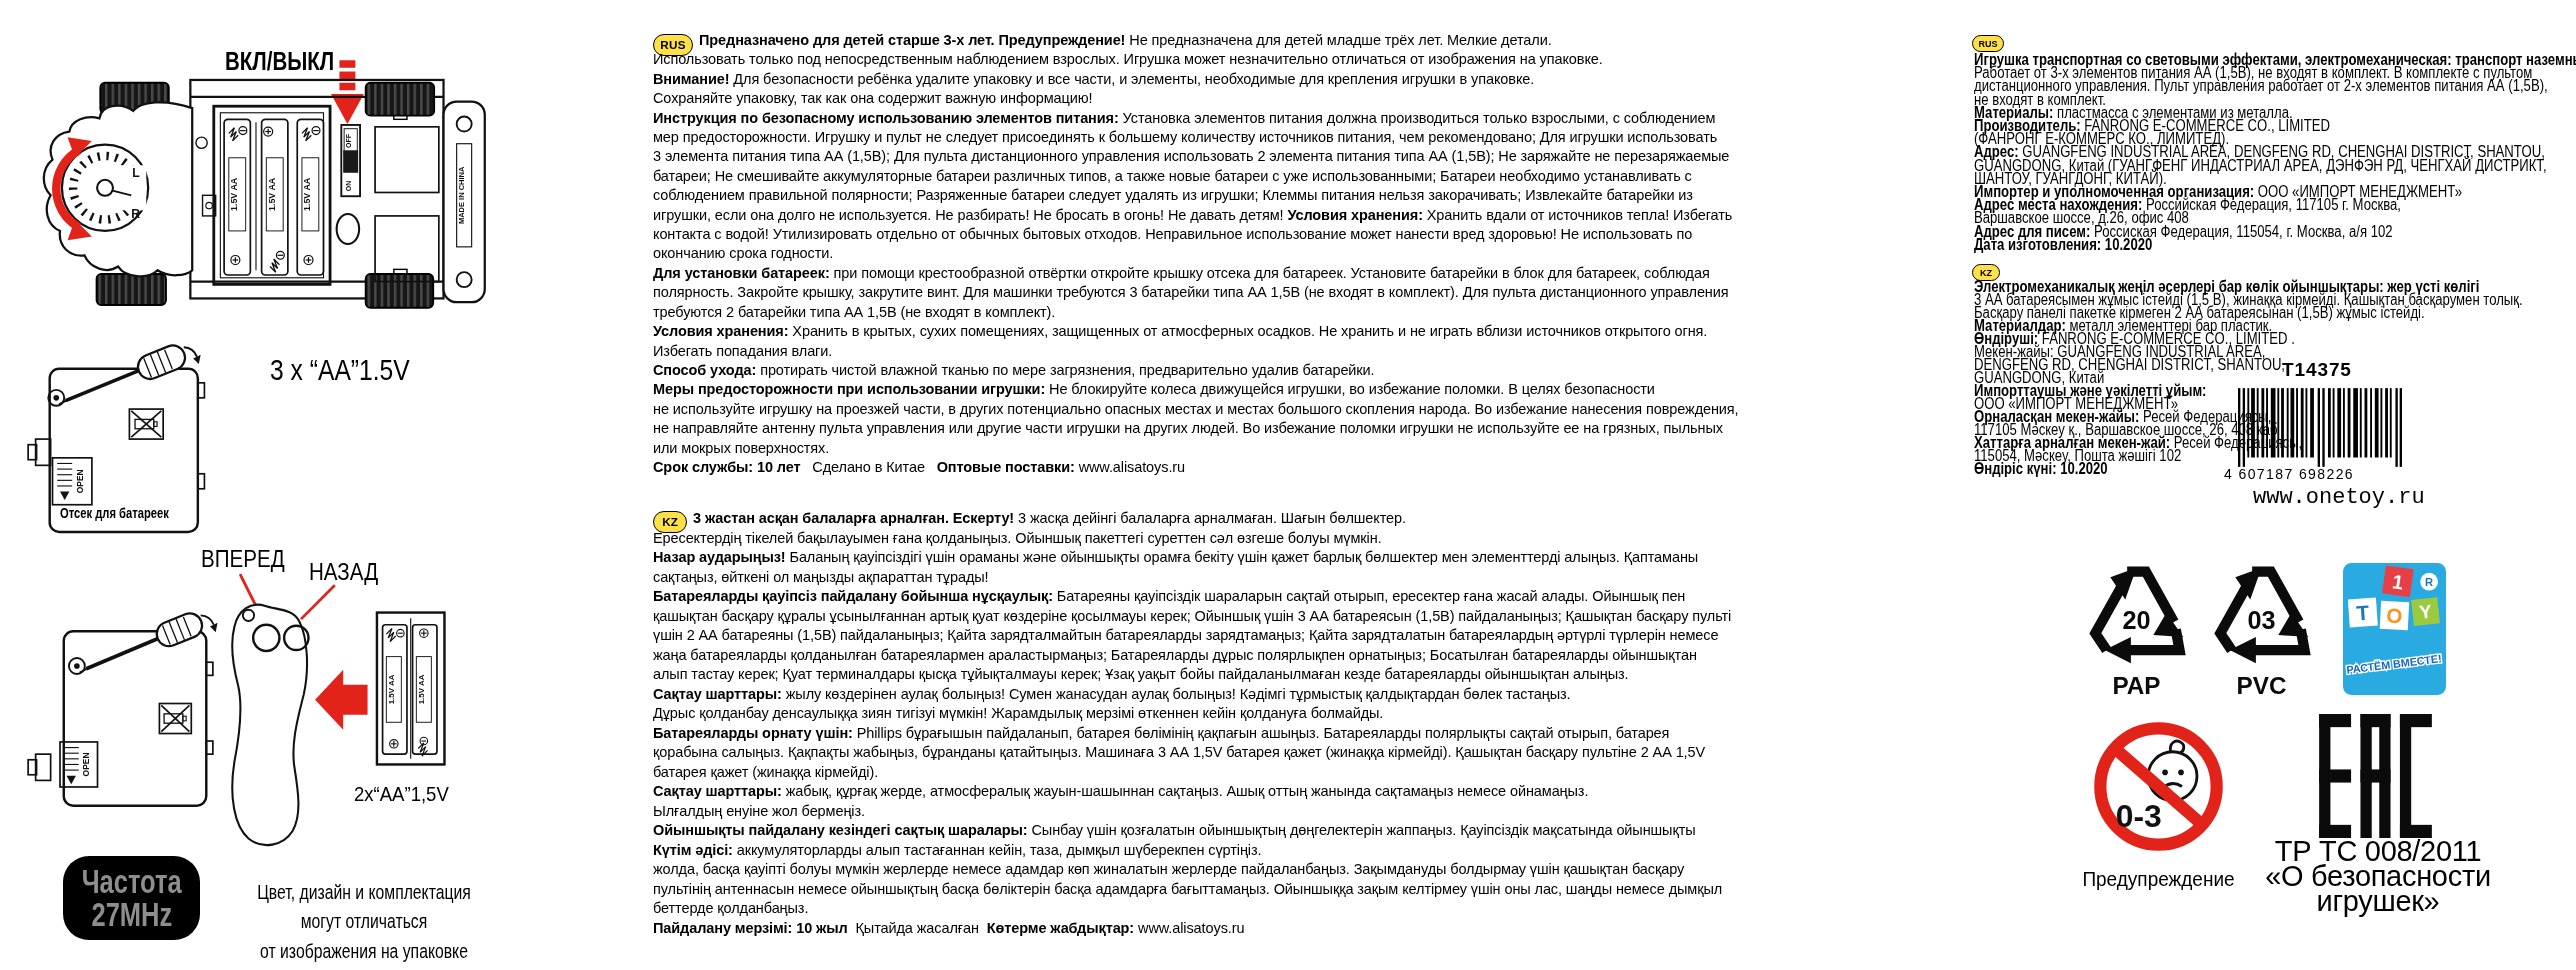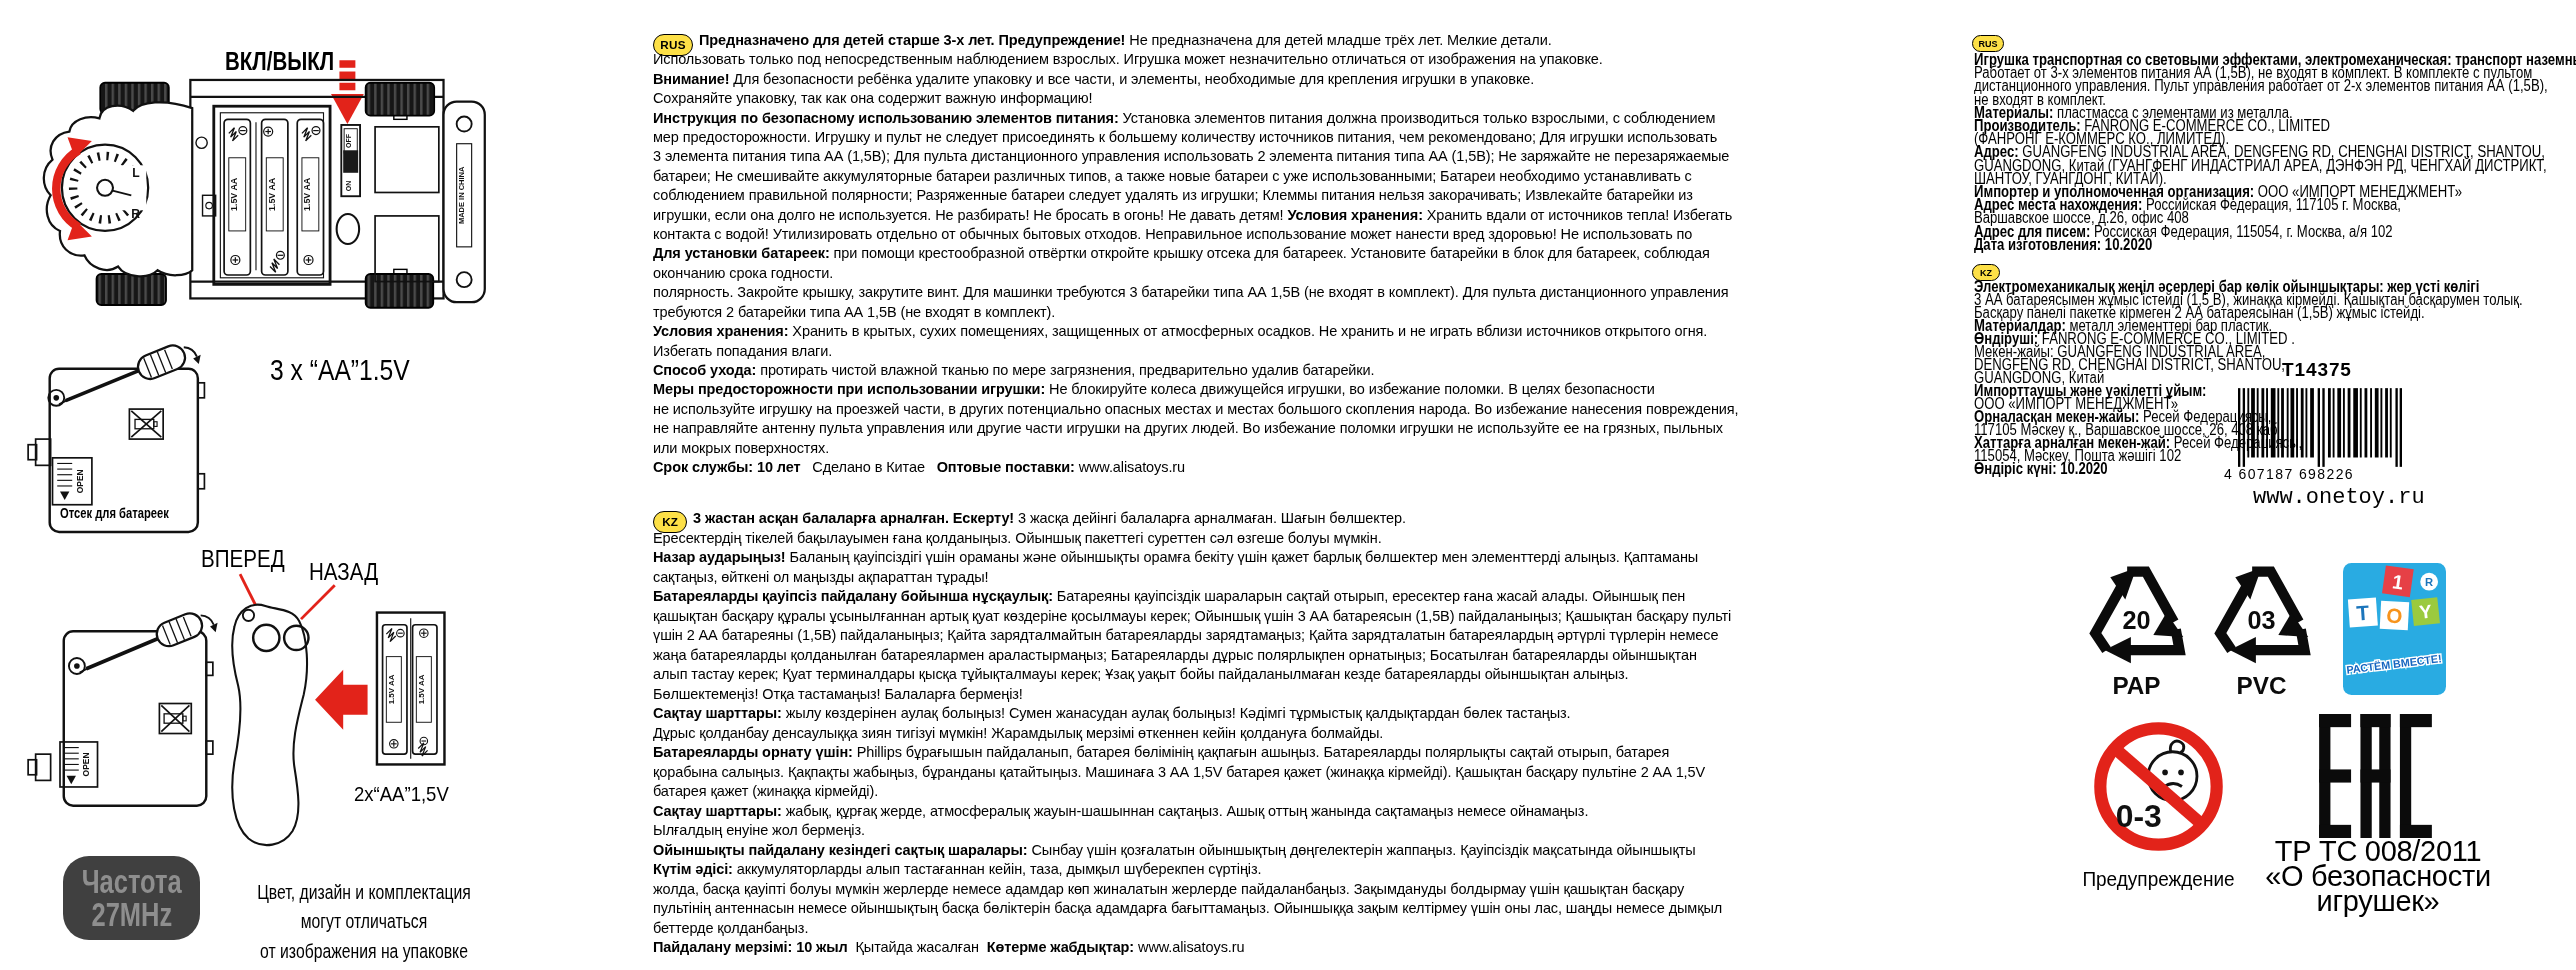--- a/index.html
+++ b/index.html
@@ -16,21 +16,21 @@
   #info-kz-badge{left:1972px;top:264px;width:26px;height:15px;font-size:9px;border-width:1.5px;}
   .mid{position:absolute;font-size:14.5px;line-height:19.4px;letter-spacing:-0.1px;}
   #mid-rus{left:653px;top:31px;}
   #mid-kz{left:653px;top:509px;line-height:19.5px;}
   #mid-rus .ln:first-child{padding-left:46px;}
   #mid-kz .ln:first-child{padding-left:40px;}
   .info{position:absolute;font-size:16px;line-height:13.2px;}
   .info .ln{transform:scaleX(0.82);transform-origin:0 0;}
   #info-rus{left:1974px;top:53px;}
   #info-kz{left:1974px;top:280px;line-height:13px;}
-  #freq-badge{left:63px;top:856px;width:137px;height:84px;background:#404040;border-radius:26px;
+  #freq-badge{left:63px;top:856px;width:137px;height:84px;background:#000000;border-radius:26px;
               display:flex;flex-direction:column;align-items:center;justify-content:center;}
   #freq-badge .t{font-weight:bold;font-size:34px;line-height:33px;color:#8e8e8e;transform:scaleX(0.75);white-space:nowrap;}
   #disclaimer{left:228px;top:878px;width:272px;text-align:center;font-size:19.7px;line-height:29.4px;
               transform:scaleX(0.80);transform-origin:50% 0;}
   #tr-ts{left:2263px;top:839px;width:230px;text-align:center;font-size:29px;line-height:25px;letter-spacing:-0.3px;}
   #warn-label{left:2075px;top:868px;width:167px;text-align:center;font-size:20px;transform:scaleX(0.95);transform-origin:50% 0;}
   #barcode-model{left:2282px;top:359px;font-size:19px;font-weight:bold;letter-spacing:0.9px;}
   #barcode-digits{left:2224px;top:466px;width:184px;text-align:left;font-size:14px;letter-spacing:1.4px;}
   #barcode-site{left:2253px;top:485px;width:131px;text-align:center;font-size:22px;font-family:Liberation Mono, monospace;}
 </style>
@@ -298,22 +298,22 @@
       <div class="ln"><span>Использовать только под непосредственным наблюдением взрослых. Игрушка может незначительно отличаться от изображения на упаковке.</span></div>
       <div class="ln"><b>Внимание!</b><span> Для безопасности ребёнка удалите упаковку и все части, и элементы, необходимые для крепления игрушки в упаковке.</span></div>
       <div class="ln"><span>Сохраняйте упаковку, так как она содержит важную информацию!</span></div>
       <div class="ln"><b>Инструкция по безопасному использованию элементов питания:</b><span>  Установка элементов питания должна производиться только взрослыми, с соблюдением</span></div>
       <div class="ln"><span>мер предосторожности. Игрушку и пульт не следует присоединять к большему количеству источников питания, чем рекомендовано; Для игрушки использовать</span></div>
       <div class="ln"><span>3 элемента питания типа АА (1,5В); Для пульта дистанционного управления использовать 2 элемента питания типа АА (1,5В); Не заряжайте не перезаряжаемые</span></div>
       <div class="ln"><span>батареи; Не смешивайте аккумуляторные батареи различных типов, а также новые батареи с уже использованными; Батареи необходимо устанавливать с</span></div>
       <div class="ln"><span>соблюдением правильной полярности; Разряженные батареи следует удалять из игрушки; Клеммы питания нельзя закорачивать; Извлекайте батарейки из</span></div>
       <div class="ln"><span>игрушки, если она долго не используется. Не разбирать! Не бросать в огонь! Не давать детям! </span><b>Условия хранения:</b><span> Хранить вдали от источников тепла! Избегать</span></div>
       <div class="ln"><span>контакта с водой! Утилизировать отдельно от обычных бытовых отходов. Неправильное использование может нанести вред здоровью! Не использовать по</span></div>
+      <div class="ln"><span>окончанию срока годности.</span></div>
       <div class="ln"><b>Для установки батареек:</b><span>  при помощи крестообразной отвёртки откройте крышку отсека для батареек. Установите батарейки в блок для батареек, соблюдая</span></div>
-      <div class="ln"><span>окончанию срока годности.</span></div>
       <div class="ln"><span>полярность. Закройте крышку, закрутите винт. Для машинки требуются 3 батарейки типа АА 1,5В (не входят в комплект). Для пульта дистанционного управления</span></div>
       <div class="ln"><span>требуются 2 батарейки типа АА 1,5В (не входят в комплект).</span></div>
       <div class="ln"><b>Условия хранения:</b><span> Хранить в крытых, сухих помещениях, защищенных от атмосферных осадков. Не хранить и не играть вблизи источников открытого огня.</span></div>
       <div class="ln"><span>Избегать попадания влаги.</span></div>
       <div class="ln"><b>Способ ухода:</b><span> протирать чистой влажной тканью по мере загрязнения, предварительно удалив батарейки.</span></div>
       <div class="ln"><b>Меры предосторожности при использовании игрушки:</b><span> Не блокируйте колеса движущейся игрушки, во избежание поломки. В целях безопасности</span></div>
       <div class="ln"><span>не используйте игрушку на проезжей части, в других потенциально опасных местах и местах большого скопления народа. Во избежание нанесения повреждения,</span></div>
       <div class="ln"><span>не направляйте антенну пульта управления или другие части игрушки на других людей. Во избежание поломки игрушки не используйте ее на грязных, пыльных</span></div>
       <div class="ln"><span>или мокрых поверхностях.</span></div>
       <div class="ln"><b>Срок службы: 10 лет</b><span>&nbsp;&nbsp;&nbsp;Сделано в Китае&nbsp;&nbsp;&nbsp;</span><b>Оптовые поставки:</b><span> www.alisatoys.ru</span></div>
@@ -323,21 +323,20 @@
   <div id="mid-kz" class="mid">
       <div class="ln"><b>3 жастан асқан балаларға арналған. Ескерту!</b><span> 3 жасқа дейінгі балаларға арналмаған. Шағын бөлшектер.</span></div>
       <div class="ln"><span>Ересектердің тікелей бақылауымен ғана қолданыңыз. Ойыншық пакеттегі суреттен сәл өзгеше болуы мүмкін.</span></div>
       <div class="ln"><b>Назар аударыңыз!</b><span> Баланың қауіпсіздігі үшін ораманы және ойыншықты орамға бекіту үшін қажет барлық бөлшектер мен элементтерді алыңыз. Қаптаманы</span></div>
       <div class="ln"><span>сақтаңыз, өйткені ол маңызды ақпараттан тұрады!</span></div>
       <div class="ln"><b>Батареяларды қауіпсіз пайдалану бойынша нұсқаулық:</b><span> Батареяны қауіпсіздік шараларын сақтай отырып, ересектер ғана жасай алады. Ойыншық пен</span></div>
       <div class="ln"><span>қашықтан басқару құралы ұсынылғаннан артық қуат көздеріне қосылмауы керек; Ойыншық үшін 3 АА батареясын (1,5В) пайдаланыңыз; Қашықтан басқару пульті</span></div>
       <div class="ln"><span>үшін 2 АА батареяны (1,5В) пайдаланыңыз; Қайта зарядталмайтын батареяларды зарядтамаңыз; Қайта зарядталатын батареялардың әртүрлі түрлерін немесе</span></div>
       <div class="ln"><span>жаңа батареяларды қолданылған батареялармен араластырмаңыз; Батареяларды дұрыс полярлықпен орнатыңыз; Босатылған батареяларды ойыншықтан</span></div>
       <div class="ln"><span>алып тастау керек; Қуат терминалдары қысқа тұйықталмауы керек; Ұзақ уақыт бойы пайдаланылмаған кезде батареяларды ойыншықтан алыңыз.</span></div>
-      <div class="ln"><span>Бөлшектемеңіз! Отқа тастамаңыз! Балаларға бермеңіз!</span></div>
       <div class="ln"><b>Сақтау шарттары:</b><span> жылу көздерінен аулақ болыңыз! Сумен жанасудан аулақ болыңыз! Кәдімгі тұрмыстық қалдықтардан бөлек тастаңыз.</span></div>
       <div class="ln"><span>Дұрыс қолданбау денсаулыққа зиян тигізуі мүмкін! Жарамдылық мерзімі өткеннен кейін қолдануға болмайды.</span></div>
       <div class="ln"><b>Батареяларды орнату үшін:</b><span> Phillips бұрағышын пайдаланып, батарея бөлімінің қақпағын ашыңыз. Батареяларды полярлықты сақтай отырып, батарея</span></div>
       <div class="ln"><span>қорабына салыңыз. Қақпақты жабыңыз, бұранданы қатайтыңыз. Машинаға 3 АА 1,5V батарея қажет (жинаққа кірмейді). Қашықтан басқару пультіне 2 АА 1,5V</span></div>
       <div class="ln"><span>батарея қажет (жинаққа кірмейді).</span></div>
       <div class="ln"><b>Сақтау шарттары:</b><span> жабық, құрғақ жерде, атмосфералық жауын-шашыннан сақтаңыз. Ашық оттың жанында сақтамаңыз немесе ойнамаңыз.</span></div>
       <div class="ln"><span>Ылғалдың енуіне жол бермеңіз.</span></div>
       <div class="ln"><b>Ойыншықты пайдалану кезіндегі сақтық шаралары:</b><span> Сынбау үшін қозғалатын ойыншықтың дөңгелектерін жаппаңыз. Қауіпсіздік мақсатында ойыншықты</span></div>
       <div class="ln"><b>Күтім әдісі:</b><span> аккумуляторларды алып тастағаннан кейін, таза, дымқыл шүберекпен сүртіңіз.</span></div>
       <div class="ln"><span>жолда, басқа қауіпті болуы мүмкін жерлерде немесе адамдар көп жиналатын жерлерде пайдаланбаңыз. Зақымдануды болдырмау үшін қашықтан басқару</span></div>

